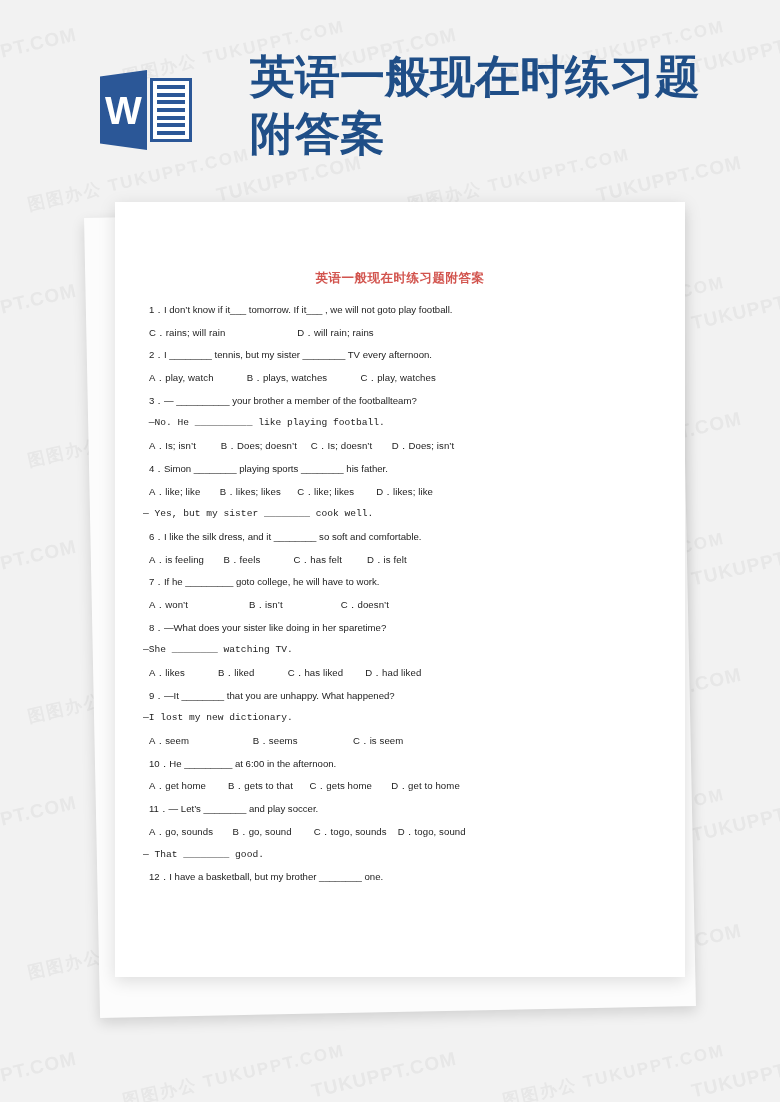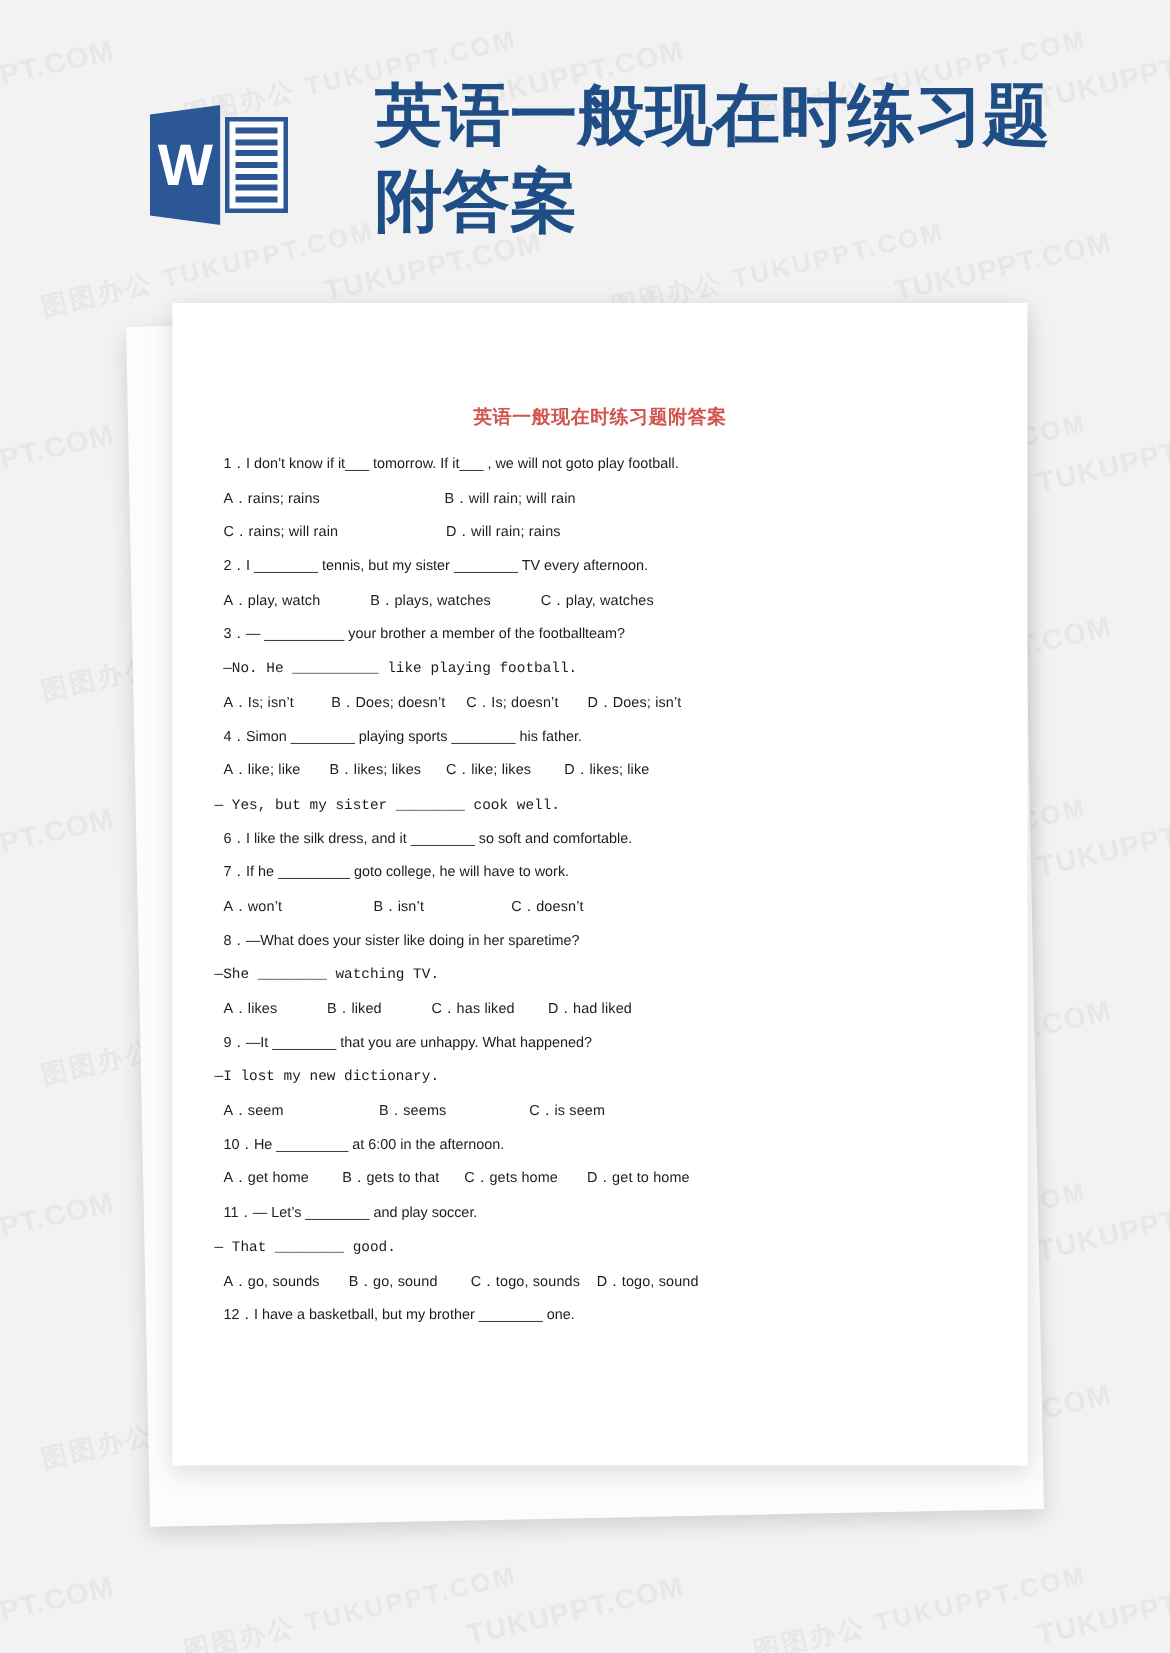--- a/index.html
+++ b/index.html
@@ -248,39 +248,39 @@
 
 <div class="doc-stack">
   <div class="sheet-back"></div>
   <div class="sheet-front"></div>
 </div>
 
 <div class="doc-body">
   <div class="doc-title">英语一般现在时练习题附答案</div>
   <div class="doc-content" id="doc-content">
       <div class="line">1．I don’t know if it___ tomorrow. If it___ , we will not goto play football.</div>
-      <div class="line opts">A．rains; rains                              B．will rain; will rain</div>
       <div class="line opts">C．rains; will rain                          D．will rain; rains</div>
       <div class="line">2．I ________ tennis, but my sister ________ TV every afternoon.</div>
       <div class="line opts">A．play, watch            B．plays, watches            C．play, watches</div>
       <div class="line">3．— __________ your brother a member of the footballteam?</div>
       <div class="line sub"> —No. He __________ like playing football.</div>
       <div class="line opts">A．Is; isn’t         B．Does; doesn’t     C．Is; doesn’t       D．Does; isn’t</div>
       <div class="line">4．Simon ________ playing sports ________ his father.</div>
       <div class="line opts">A．like; like       B．likes; likes      C．like; likes        D．likes; like</div>
       <div class="line sub">— Yes, but my sister ________ cook well.</div>
       <div class="line">6．I like the silk dress, and it ________ so soft and comfortable.</div>
+      <div class="line opts">A．is feeling       B．feels            C．has felt         D．is felt</div>
       <div class="line">7．If he _________ goto college, he will have to work.</div>
       <div class="line opts">A．won’t                      B．isn’t                     C．doesn’t</div>
       <div class="line">8．—What does your sister like doing in her sparetime?</div>
       <div class="line sub">—She ________ watching TV.</div>
       <div class="line opts">A．likes            B．liked            C．has liked        D．had liked</div>
       <div class="line">9．—It ________ that you are unhappy. What happened?</div>
       <div class="line sub">—I lost my new dictionary.</div>
       <div class="line opts">A．seem                       B．seems                    C．is seem</div>
       <div class="line">10．He _________ at 6:00 in the afternoon.</div>
       <div class="line opts">A．get home        B．gets to that      C．gets home       D．get to home</div>
       <div class="line">11．— Let’s ________ and play soccer.</div>
+      <div class="line opts">A．go, sounds       B．go, sound        C．togo, sounds    D．togo, sound</div>
       <div class="line sub">— That ________ good.</div>
-      <div class="line opts">A．go, sounds       B．go, sound        C．togo, sounds    D．togo, sound</div>
       <div class="line">12．I have a basketball, but my brother ________ one.</div>
     </div>
 </div>
 
 </body></html>

